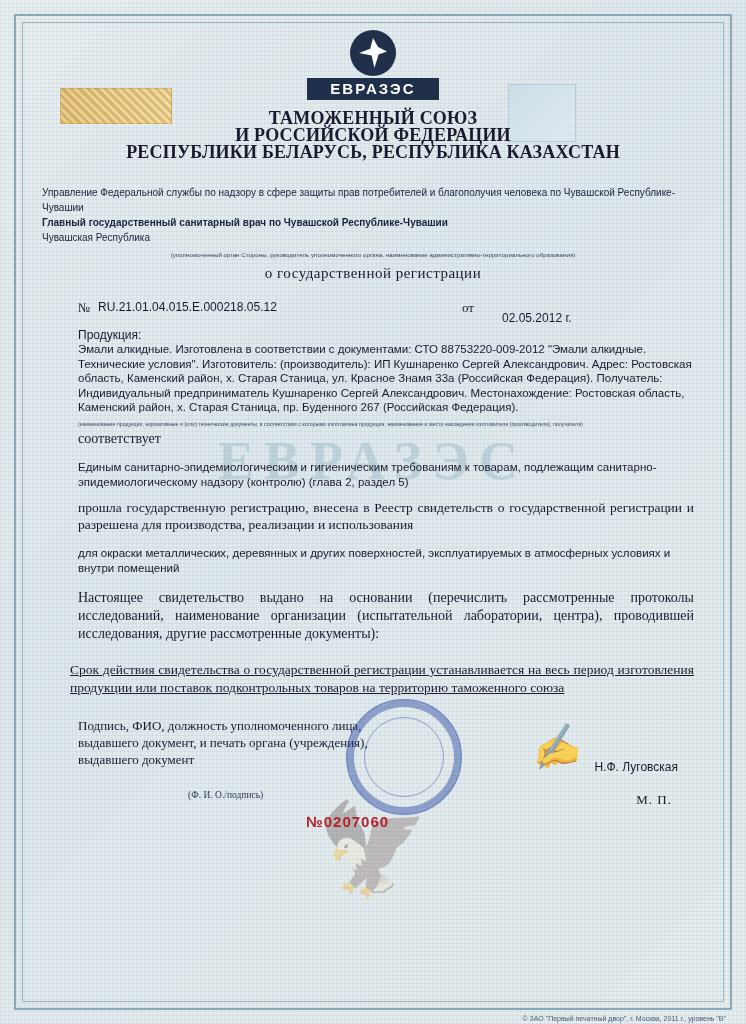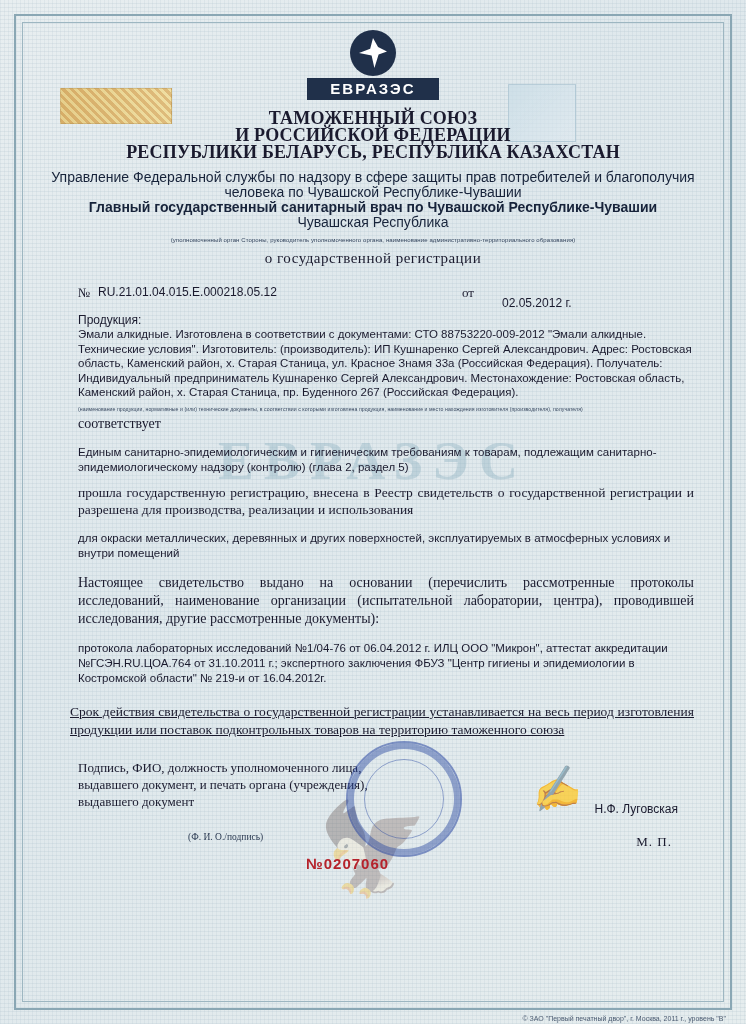--- a/index.html
+++ b/index.html
@@ -132,25 +132,25 @@
     text-align: center;
     margin-top: 10px;
   }
   .t-main {
     font-weight: bold;
     font-size: 18px;
     line-height: 17px;
     letter-spacing: 0.2px;
   }
   .subtitle {
-    text-align: center;
-    font-family: "Liberation Sans", sans-serif;
-    font-size: 14px;
+    text-align: left;
+    font-family: "Liberation Sans", sans-serif;
+    font-size: 10px;
     line-height: 15px;
-    margin-top: 9px;
+    margin-top: 24px;
     color: #17233a;
   }
   .subtitle .bold { font-weight: bold; }
   .tiny-note {
     text-align: center;
     font-family: "Liberation Sans", sans-serif;
     font-size: 6px;
     color: #32435c;
     margin-top: 7px;
     letter-spacing: 0.1px;
@@ -394,21 +394,20 @@
 
     <div class="micro-line">(наименование продукции, нормативные и (или) технические документы, в соответствии с которыми изготовлена продукция, наименование и место нахождения изготовителя (производителя), получателя)</div>
 
     <div class="ser-word">соответствует</div>
     <div class="para-sans mt6">Единым санитарно-эпидемиологическим и гигиеническим требованиям к товарам, подлежащим санитарно-эпидемиологическому надзору (контролю) (глава 2, раздел 5)</div>
 
     <div class="para-serif mt10">прошла государственную регистрацию, внесена в Реестр свидетельств о государственной регистрации и разрешена для производства, реализации и использования</div>
     <div class="para-sans mt6">для окраски металлических, деревянных и других поверхностей, эксплуатируемых в атмосферных условиях и внутри помещений</div>
 
     <div class="para-serif big mt14">Настоящее свидетельство выдано на основании (перечислить рассмотренные протоколы исследований, наименование организации (испытательной лаборатории, центра), проводившей исследования, другие рассмотренные документы):</div>
-    <div class="para-sans mt6">протокола лабораторных исследований №1/04-76 от 06.04.2012 г. ИЛЦ ООО "Микрон", аттестат аккредитации №ГСЭН.RU.ЦОА.764 от 31.10.2011 г.; экспертного заключения ФБУЗ "Центр гигиены и эпидемиологии в Костромской области" № 219-и от 16.04.2012г.</div>
 
     <div class="validity">Срок действия свидетельства о государственной регистрации устанавливается на весь период изготовления продукции или поставок подконтрольных товаров на территорию таможенного союза</div>
 
     <div class="sign-block">
       <div class="sign-left">Подпись, ФИО, должность уполномоченного лица, выдавшего документ, и печать органа (учреждения), выдавшего документ</div>
       <div class="stamp"></div>
       <div class="signature">✍</div>
       <div class="sign-name">Н.Ф. Луговская</div>
       <div class="sign-foot">(Ф. И. О./подпись)</div>
       <div class="mp">М. П.</div>

